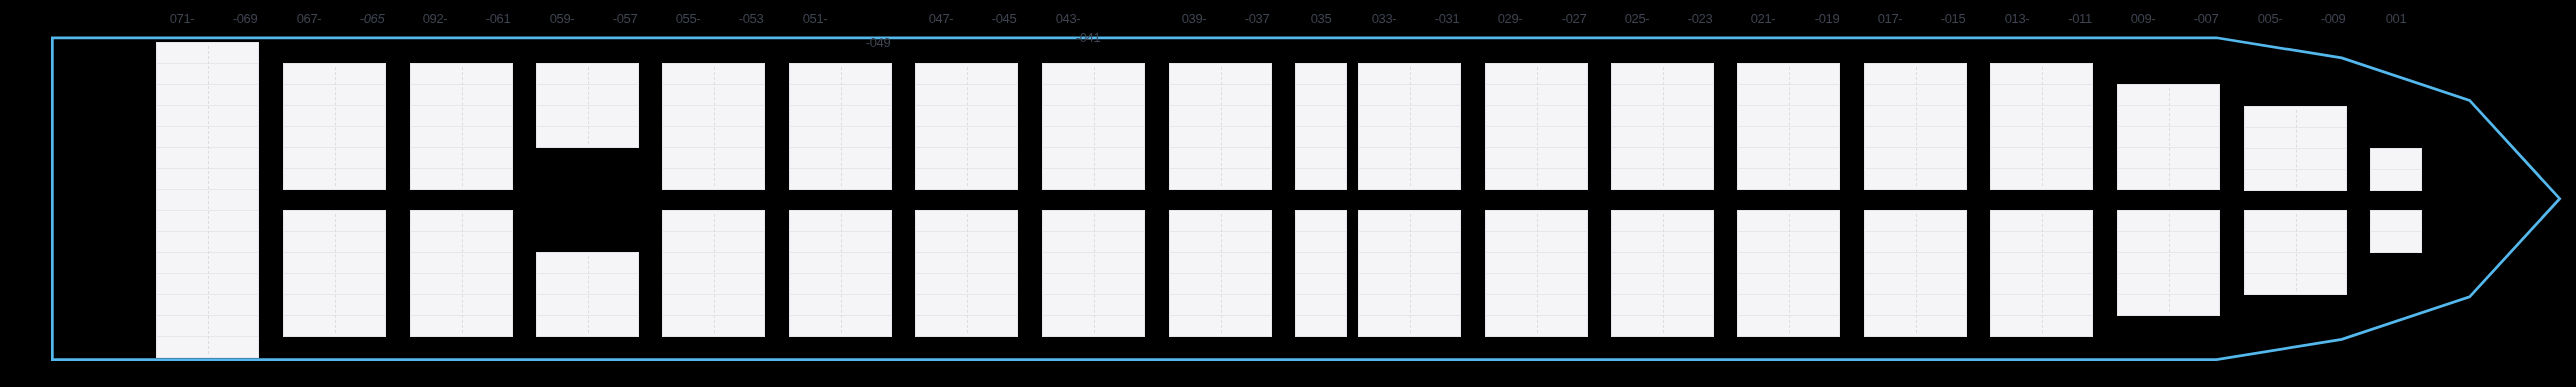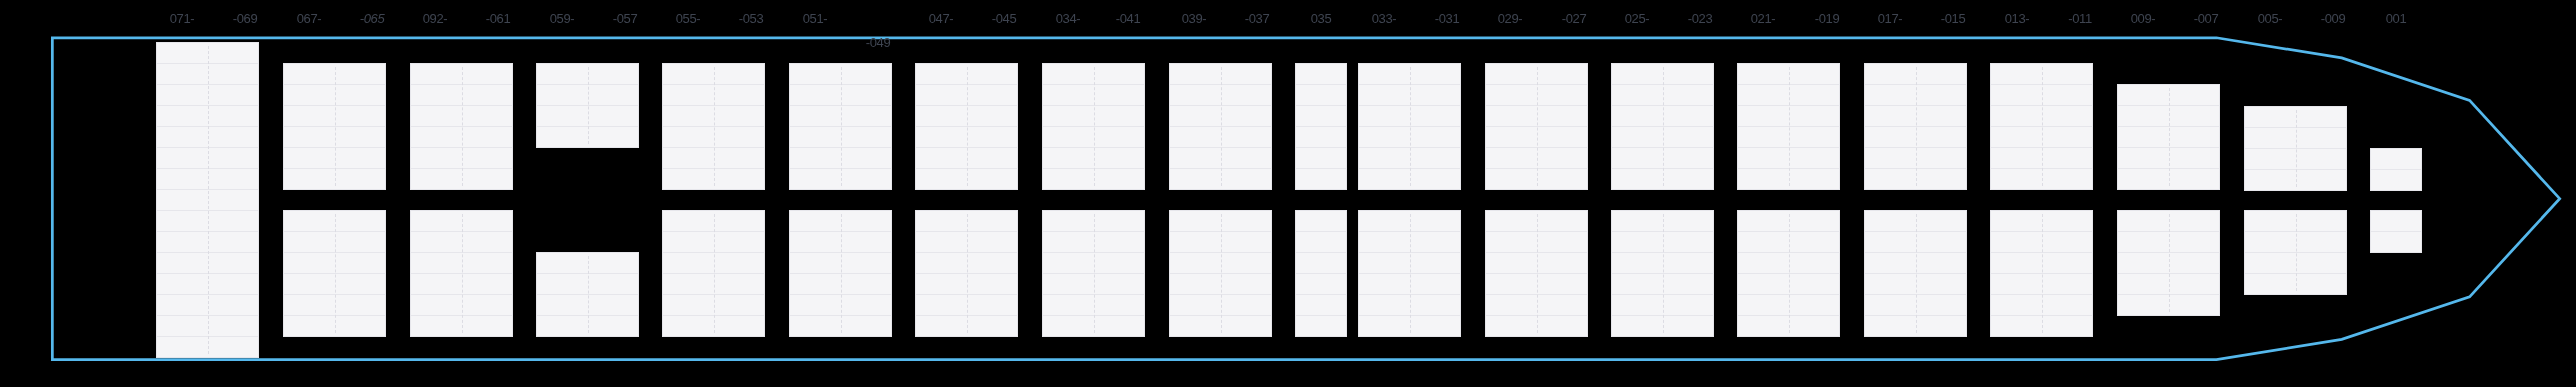--- a/index.html
+++ b/index.html
@@ -379,22 +379,22 @@
       <span class="frame-label" style="left: 435px;">092-</span>
       <span class="frame-label" style="left: 498px;">-061</span>
       <span class="frame-label" style="left: 562px;">059-</span>
       <span class="frame-label" style="left: 625px;">-057</span>
       <span class="frame-label" style="left: 688px;">055-</span>
       <span class="frame-label" style="left: 751px;">-053</span>
       <span class="frame-label" style="left: 815px;">051-</span>
       <span class="frame-label" style="left: 878px; margin-top: 24px;">-049</span>
       <span class="frame-label" style="left: 941px;">047-</span>
       <span class="frame-label" style="left: 1004px;">-045</span>
-      <span class="frame-label" style="left: 1068px;">034-</span>
-      <span class="frame-label" style="left: 1128px;">-041</span>
+      <span class="frame-label" style="left: 1068px;">043-</span>
+      <span class="frame-label" style="left: 1088px; margin-top: 19px;">-041</span>
       <span class="frame-label" style="left: 1194px;">039-</span>
       <span class="frame-label" style="left: 1257px;">-037</span>
       <span class="frame-label" style="left: 1321px;">035</span>
       <span class="frame-label" style="left: 1384px;">033-</span>
       <span class="frame-label" style="left: 1447px; text-align: center;">-031</span>
       <span class="frame-label" style="left: 1510px;">029-</span>
       <span class="frame-label" style="left: 1574px;">-027</span>
       <span class="frame-label" style="left: 1637px;">025-</span>
       <span class="frame-label" style="left: 1700px;">-023</span>
       <span class="frame-label" style="left: 1763px;">021-</span>

